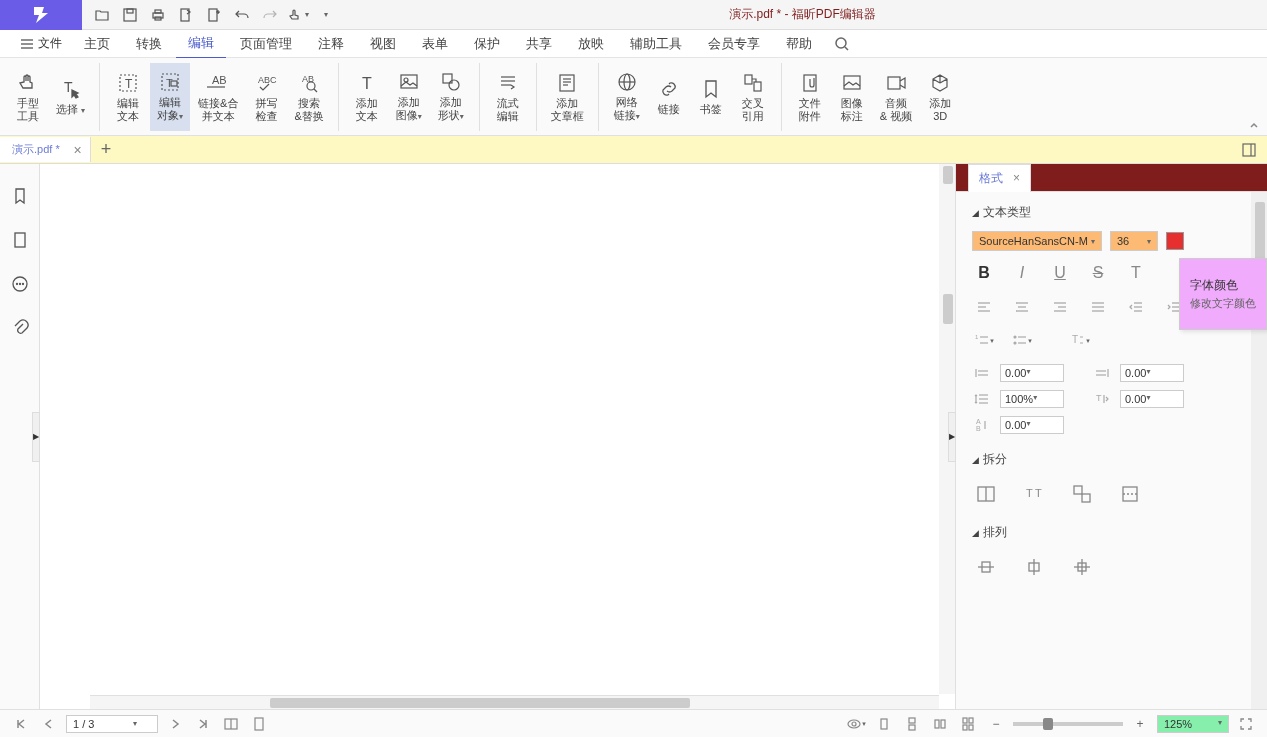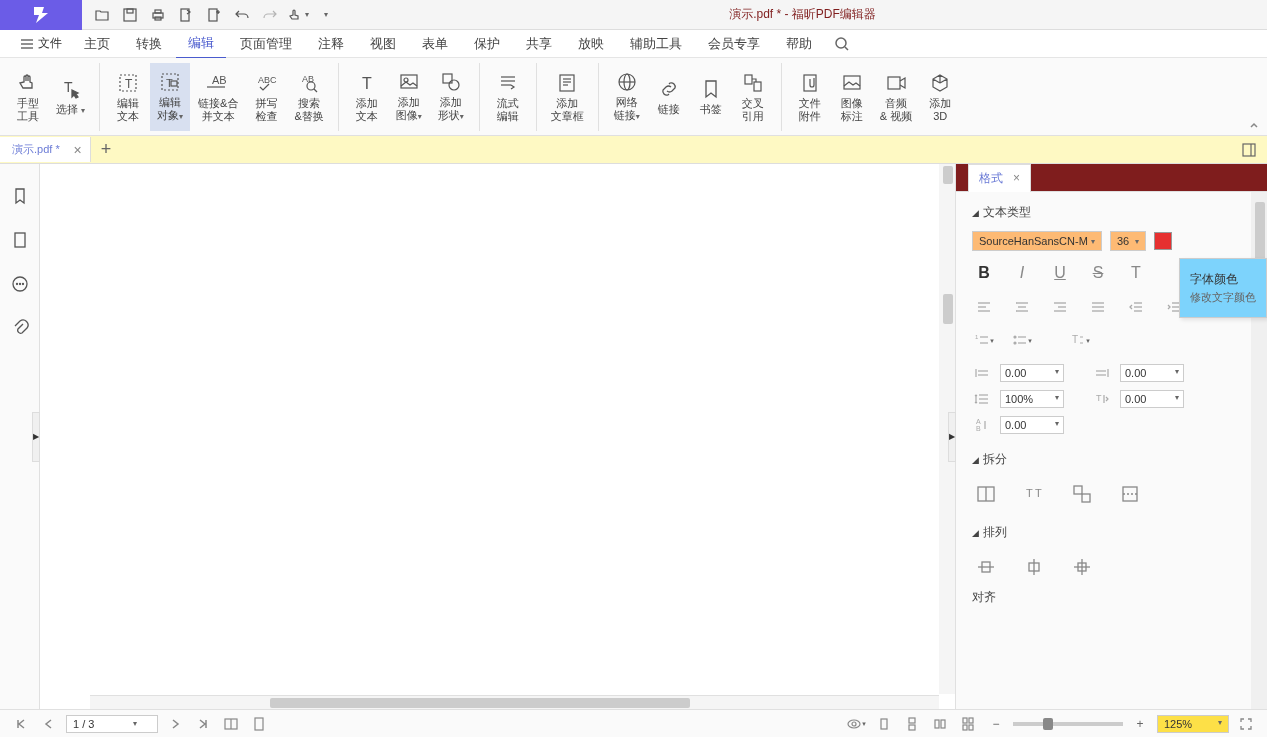--- a/index.html
+++ b/index.html
@@ -41,43 +41,43 @@
 .hscroll-thumb{position:absolute;left:180px;width:420px;height:10px;top:2px;background:#ccc;border-radius:2px}
 .right-panel{width:312px;background:#fafafa;border-left:1px solid #e0e0e0;display:flex;flex-direction:column;position:relative}
 .rp-tabs{height:28px;display:flex;align-items:center;padding-left:12px;border-bottom:1px solid #e0e0e0;background:#7f1d1d}
 .rp-tab{padding:5px 10px;background:#fff;border:1px solid #ddd;border-bottom:none;font-size:12px;color:#6b7bd6;position:relative;cursor:pointer}
 .rp-tab-close{margin-left:10px;cursor:pointer;color:#888}
 .rp-content{padding:8px 16px;overflow-y:auto;flex:1}
 .rp-section{margin-bottom:12px}
 .rp-section-header{display:flex;align-items:center;gap:4px;font-size:12px;color:#444;padding:4px 0;cursor:pointer}
 .rp-row{display:flex;align-items:center;gap:8px;margin:6px 0}
 .dropdown{border:1px solid #ccc;background:#fdba74;padding:3px 6px;font-size:11px;display:flex;align-items:center;justify-content:space-between;cursor:pointer}
-.dd-font{width:130px}.dd-size{width:36px}
+.dd-font{width:130px}.dd-size{width:48px}
 .color-sw{width:18px;height:18px;background:#e63030;border:1px solid #999;cursor:pointer}
 .fmt-row{display:flex;gap:14px;margin:10px 0}
 .fmt-btn{width:24px;height:24px;display:flex;align-items:center;justify-content:center;cursor:pointer;color:#888;font-size:16px}
 .fmt-btn.bold{font-weight:bold;color:#333}
 .spacing-row{display:flex;align-items:center;gap:8px;margin:6px 0}
 .sp-icon{width:20px;height:20px;display:flex;align-items:center;justify-content:center;color:#888}
-.sp-dd{width:64px;border:1px solid #ccc;background:#fff;padding:2px 4px;font-size:11px;display:flex;justify-content:space-between;cursor:pointer}
+.sp-dd{width:64px;border:1px solid #ccc;background:#fff;padding:2px 4px;font-size:11px;display:flex;cursor:pointer}
 .split-icons{display:flex;gap:20px;margin:8px 0}
 .split-btn{width:28px;height:28px;display:flex;align-items:center;justify-content:center;cursor:pointer;color:#666}
-.tooltip{position:absolute;right:0;top:258px;background:#7dd3fc;border:1px solid #ccc;padding:12px 10px;font-size:11px;z-index:10;box-shadow:2px 2px 4px rgba(0,0,0,.1)}
+.tooltip{position:absolute;right:0;top:258px;background:#f0abfc;border:1px solid #ccc;padding:18px 10px;font-size:11px;z-index:10;box-shadow:2px 2px 4px rgba(0,0,0,.1)}
 .tooltip-title{font-size:12px;margin-bottom:2px}
 .tooltip-desc{color:#666;font-size:11px}
 .rp-expand{position:absolute;left:-8px;top:50%;transform:translateY(-50%);width:8px;height:50px;background:#f0f0f0;border:1px solid #ddd;cursor:pointer;display:flex;align-items:center;justify-content:center;font-size:8px}
 .rp-vscroll{position:absolute;right:0;top:28px;bottom:0;width:16px;background:#f0f0f0}
 .rp-thumb{position:absolute;right:2px;width:10px;background:#ccc;border-radius:2px}
 .statusbar{height:28px;background:#fafafa;border-top:1px solid #e0e0e0;display:flex;align-items:center;padding:0 10px;gap:6px}
 .sb-btn{width:22px;height:22px;display:flex;align-items:center;justify-content:center;cursor:pointer;color:#666}
 .page-input{width:92px;border:1px solid #ccc;padding:2px 20px 2px 6px;font-size:11px;position:relative;background:#fff;display:flex;justify-content:space-between;align-items:center}
 .sb-right{margin-left:auto;display:flex;align-items:center;gap:6px}
 .zoom-slider{width:110px;height:4px;background:#ccc;position:relative}
 .zoom-thumb{position:absolute;left:30px;top:-4px;width:10px;height:12px;background:#888;border-radius:2px}
-.zoom-dd{width:72px;border:1px solid #ccc;padding:2px 6px;font-size:11px;background:#fde047;display:flex;justify-content:space-between}
+.zoom-dd{width:72px;border:1px solid #ccc;padding:2px 6px;font-size:11px;background:#86efac;display:flex;justify-content:space-between}
 svg{display:block}
 .dd-arrow{font-size:8px;color:#666}
 </style>
 </head>
 <body>
 
 <div class="titlebar">
   <div class="logo">
     <svg width="20" height="20" viewBox="0 0 20 20">
         <path d="M3 2h10l-2 6h6l-12 10 3-8H3z"></path>
@@ -655,21 +655,20 @@
               </svg>
             </div>
           <div class="split-btn">
               <svg width="22" height="22" fill="none" stroke="#888" stroke-width="1.3">
                 <line x1="3" y1="11" x2="19" y2="11"></line>
                 <line x1="11" y1="3" x2="11" y2="19"></line>
                 <rect x="7" y="7" width="8" height="8"></rect>
               </svg>
             </div>
         </div>
-        <div style="font-size:12px;color:#444;margin:6px 0">对齐</div>
       </div>
     </div>
     <div class="rp-vscroll">
         <div class="rp-thumb" style="top:10px;height:110px"></div>
       </div>
   </div>
 </div>
 
 <div class="tooltip">
   <div class="tooltip-title">字体颜色</div>

